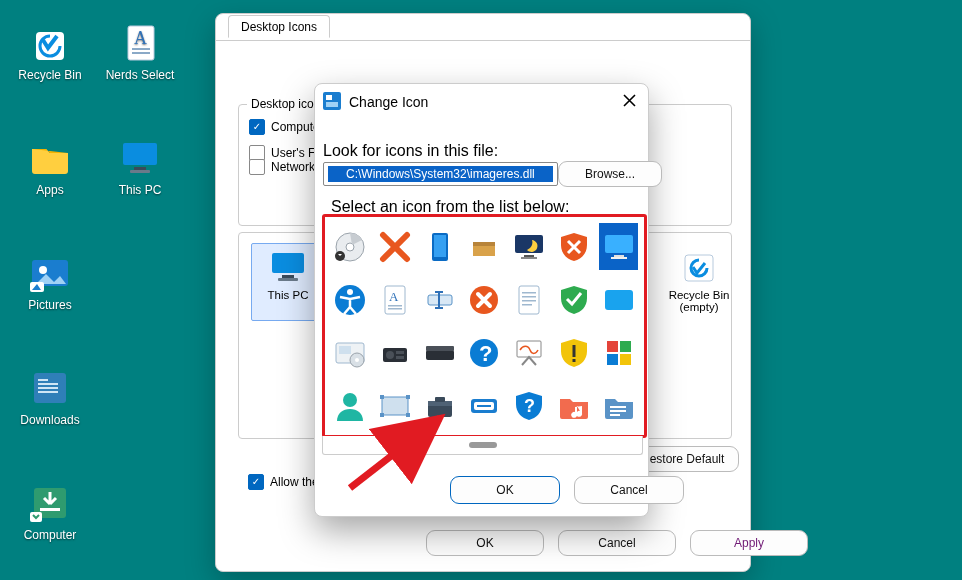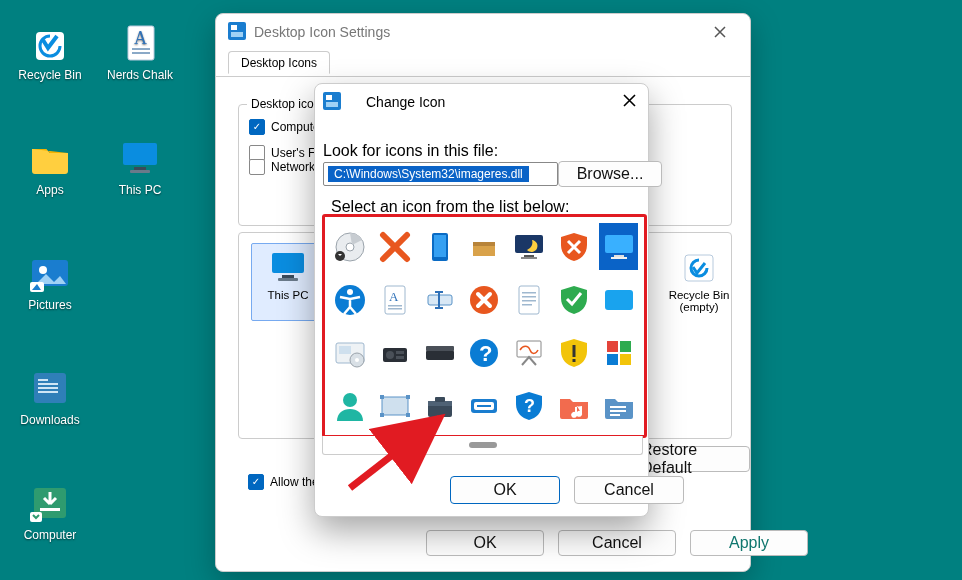--- a/index.html
+++ b/index.html
@@ -21,35 +21,35 @@
   .cbrow{position:absolute;left:10px;display:flex;align-items:center;gap:6px;font-size:12px;}
   .cb{width:14px;height:14px;border:1px solid #888;border-radius:2px;display:inline-flex;align-items:center;justify-content:center;background:#fff;}
   .cb.checked{background:#0067c0;border-color:#0067c0;}
   .cb.checked::after{content:"✓";color:#fff;font-size:10px;line-height:10px;}
 
   .iconwell{position:absolute;left:22px;top:218px;width:492px;height:205px;border:1px solid #ccc;border-radius:4px;}
   .wellitem{position:absolute;width:70px;text-align:center;font-size:11.5px;color:#000;}
   .wellitem .ic{width:40px;height:40px;margin:0 auto 2px;}
   .wellsel{position:absolute;left:12px;top:10px;width:72px;height:76px;border:1px solid #77aaf0;background:#e0ecff;border-radius:2px;}
 
-  .btn{display:inline-flex;align-items:center;justify-content:center;height:24px;padding:0 14px;border:1px solid #bbb;border-radius:4px;background:#fdfdfd;font-size:16px;color:#111;}
+  .btn{display:inline-flex;align-items:center;justify-content:center;height:24px;padding:0 14px;border:1px solid #bbb;border-radius:9px;background:#fdfdfd;font-size:12px;color:#111;}
   .btn.default{border-color:#0067c0;color:#111;}
-  .btn.disabled{color:#0f766e;}
+  .btn.disabled{color:#701a75;}
 
   .allowrow{position:absolute;left:32px;top:460px;display:flex;align-items:center;gap:6px;font-size:12px;}
   .restore-btn{position:absolute;left:625px;top:430px;}
   .okrow{position:absolute;left:414px;top:530px;display:flex;gap:14px;}
 
   
   .dlg-child{position:absolute;left:314px;top:83px;width:333px;height:432px;background:#fff;border:1px solid #ccc;border-radius:8px;box-shadow:0 14px 34px rgba(0,0,0,.35);}
-  .dlg-child .titlebar{height:36px;display:flex;align-items:center;padding:0 12px 0 8px;gap:25px;color:#000;font-size:14px;}
+  .dlg-child .titlebar{height:36px;display:flex;align-items:center;padding:0 12px 0 8px;gap:8px;color:#000;font-size:14px;}
   .dlg-child .closebtn{margin-left:auto;}
   .lbl-small{font-size:16px;color:#000;}
   .pathbox{border:1px solid #888;border-radius:2px;height:22px;padding:0 4px;font-size:12px;display:flex;align-items:center;}
-  .pathbox span{background:#0a63c7;color:#fff;padding:1px 6px;}
+  .pathbox span{background:#0a63c7;color:#fff;padding:1px 18px;}
   .iconlist{position:absolute;left:7px;top:130px;width:319px;height:218px;border:3px solid #e11b22;border-radius:3px;}
   .iconlist-inner{position:absolute;inset:0;display:grid;grid-template-rows:repeat(4,1fr);grid-template-columns:repeat(7,1fr);gap:6px;padding:6px;}
   .cell{display:flex;align-items:center;justify-content:center;}
   .cell .g{width:34px;height:34px;}
   .cell.sel{background:#0a63c7;}
   .scrollstub{position:absolute;left:7px;top:352px;width:319px;height:18px;border:1px solid #ccc;border-bottom-left-radius:3px;border-bottom-right-radius:3px;border-top:none;background:#fff;display:flex;align-items:center;justify-content:center;}
   .thumb{width:28px;height:6px;background:#999;border-radius:3px;}
   .okrow2{position:absolute;left:135px;top:392px;display:flex;gap:14px;}
   .okrow2 .btn{height:26px;width:80px;}
 
@@ -121,48 +121,35 @@
 
   <div class="di" style="left:100px;top:20px">
     <div class="ic">
         <svg width="44" height="44">
           <rect x="10" y="6" width="26" height="34" rx="2" fill="#fff" stroke="#b7cadd"></rect>
           <text x="16" y="24" font-size="18" fill="#2f71b8" font-family="Georgia">A</text>
           <rect x="14" y="28" width="18" height="2" fill="#8aa9c7"></rect>
           <rect x="14" y="32" width="18" height="2" fill="#8aa9c7"></rect>
         </svg>
       </div>
-    <span class="lbl">Nerds Chalk</span>
+    <span class="lbl">Nerds Select</span>
   </div>
   <div class="di" style="left:100px;top:135px">
     <div class="ic">
         <svg width="44" height="44">
           <rect x="5" y="8" width="34" height="22" rx="2" fill="#0a8de0"></rect>
           <rect x="5" y="8" width="34" height="22" rx="2" fill="url(#g)"></rect>
           <rect x="16" y="32" width="12" height="3" fill="#3a4a5a"></rect>
           <rect x="12" y="35" width="20" height="3" rx="1" fill="#6a7a8a"></rect>
         </svg>
       </div>
     <span class="lbl">This PC</span>
   </div>
 
   <div class="dlg-parent">
-    <div class="titlebar">
-      <span><svg width="18" height="18">
-            <rect width="18" height="18" rx="2" fill="#1a7dcf"></rect>
-            <rect x="3" y="3" width="6" height="5" fill="#fff"></rect>
-            <rect x="3" y="10" width="12" height="5" fill="#9fd1f5"></rect>
-          </svg></span>
-      <span style="color:#777">Desktop Icon Settings</span>
-      <div class="closebtn">
-          <svg width="12" height="12">
-            <path d="M1 1l10 10M11 1L1 11" stroke="#555" stroke-width="1.5"></path>
-          </svg>
-        </div>
-    </div>
     <div class="tabstrip">
       <div class="tab"><span>Desktop Icons</span></div>
     </div>
 
     <div class="groupbox">
       <span class="grouplegend">Desktop icons</span>
       <div class="cbrow" style="top:14px">
           <span class="cb checked"></span>
           <span>Computer</span>
         </div>

